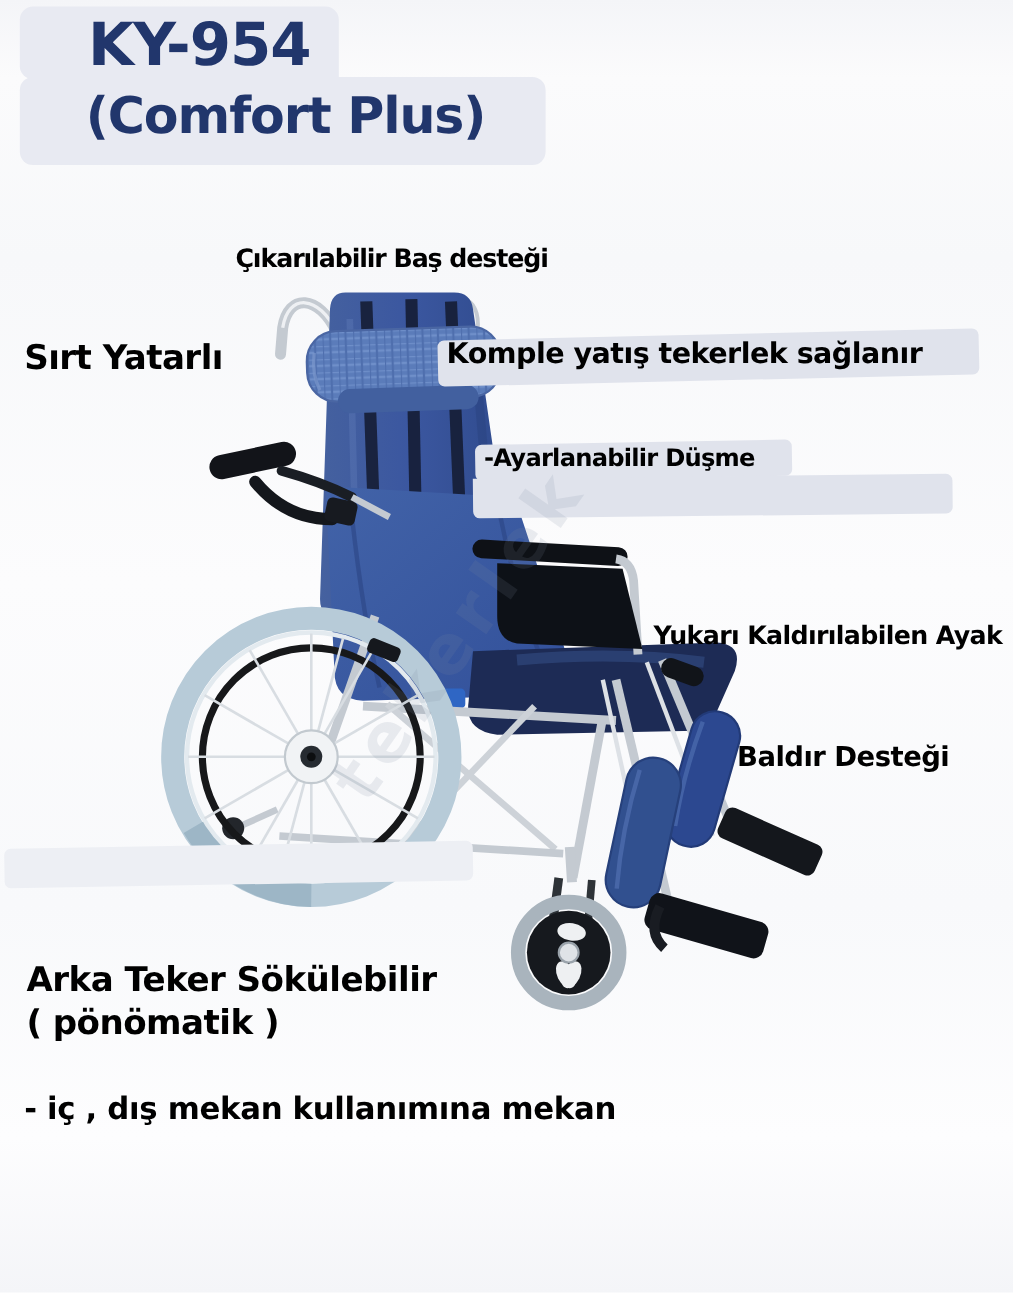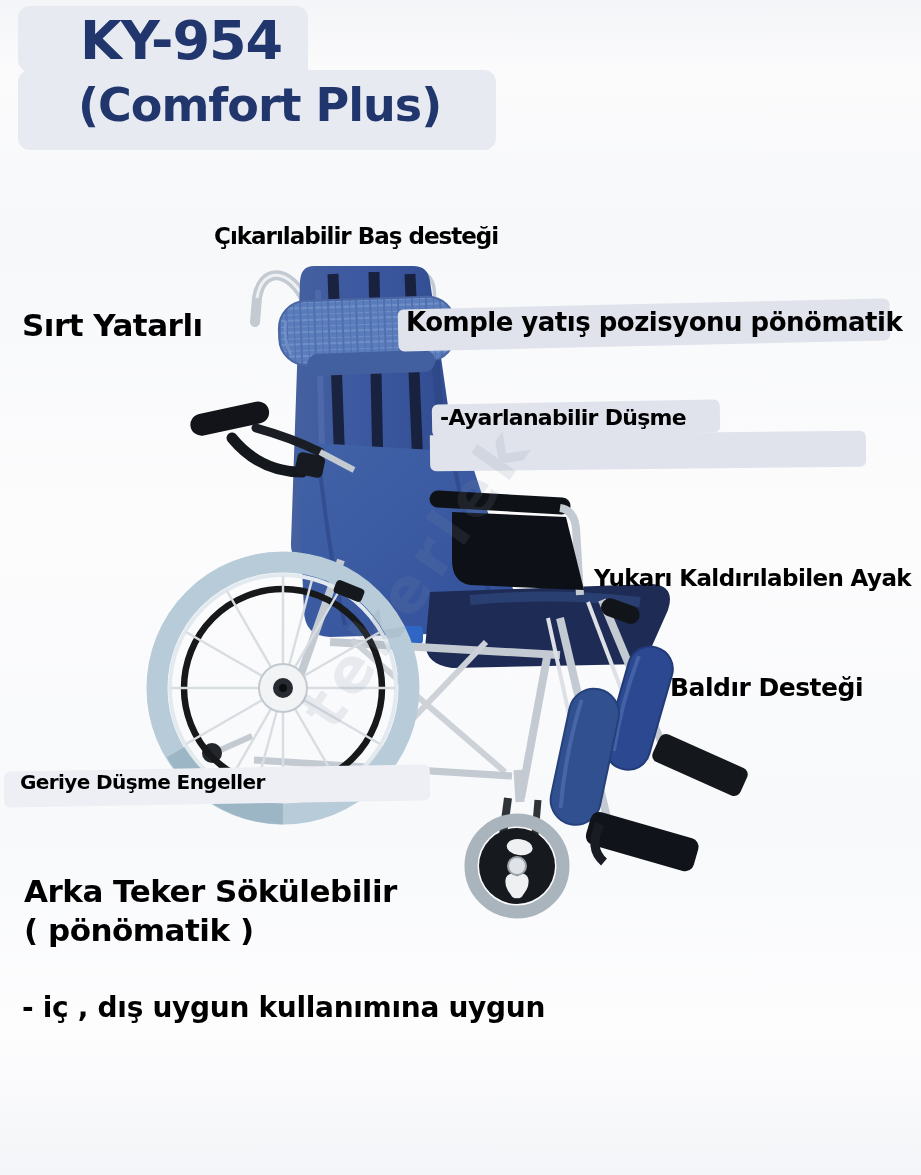--- a/index.html
+++ b/index.html
@@ -194,32 +194,31 @@
 <div class="abs band" style="left:432px;top:402px;width:288px;height:33px;transform:rotate(-1deg);"></div>
 <div class="abs band" style="left:430px;top:433px;width:436px;height:36px;transform:rotate(-0.6deg);border-top-left-radius:0;"></div>
 <div class="abs band band-light" style="left:4px;top:768px;width:426px;height:36px;transform:rotate(-1deg);"></div>
 
 <div class="abs" id="watermark">tekerlek</div>
 
 <div class="abs lbl" id="lbl-headrest">Çıkarılabilir Baş desteği</div>
 
 <div class="abs lbl" id="lbl-recline">Sırt Yatarlı</div>
 
-<div class="abs lbl" id="lbl-fullrecline">Komple yatış pozisyonu pönömatik</div>
+<div class="abs lbl" id="lbl-fullrecline">Komple yatış tekerlek sağlanır</div>
 
 <div class="abs lbl" id="lbl-armrest">
   <div>-Ayarlanabilir Düşme</div>
 </div>
 
 <div class="abs lbl" id="lbl-legrest">Yukarı Kaldırılabilen Ayak</div>
 
 <div class="abs lbl" id="lbl-calf">Baldır Desteği</div>
 
 <div class="abs lbl" id="lbl-antitip">
-  <div>Geriye Düşme Engeller</div>
 </div>
 
 <div class="abs lbl" id="lbl-rearwheel">
   <div>Arka Teker Sökülebilir</div>
   <div>( pönömatik )</div>
 </div>
 
-<div class="abs lbl" id="lbl-usage">- iç , dış uygun kullanımına uygun</div>
+<div class="abs lbl" id="lbl-usage">- iç , dış mekan kullanımına mekan</div>
 
 </body></html>

